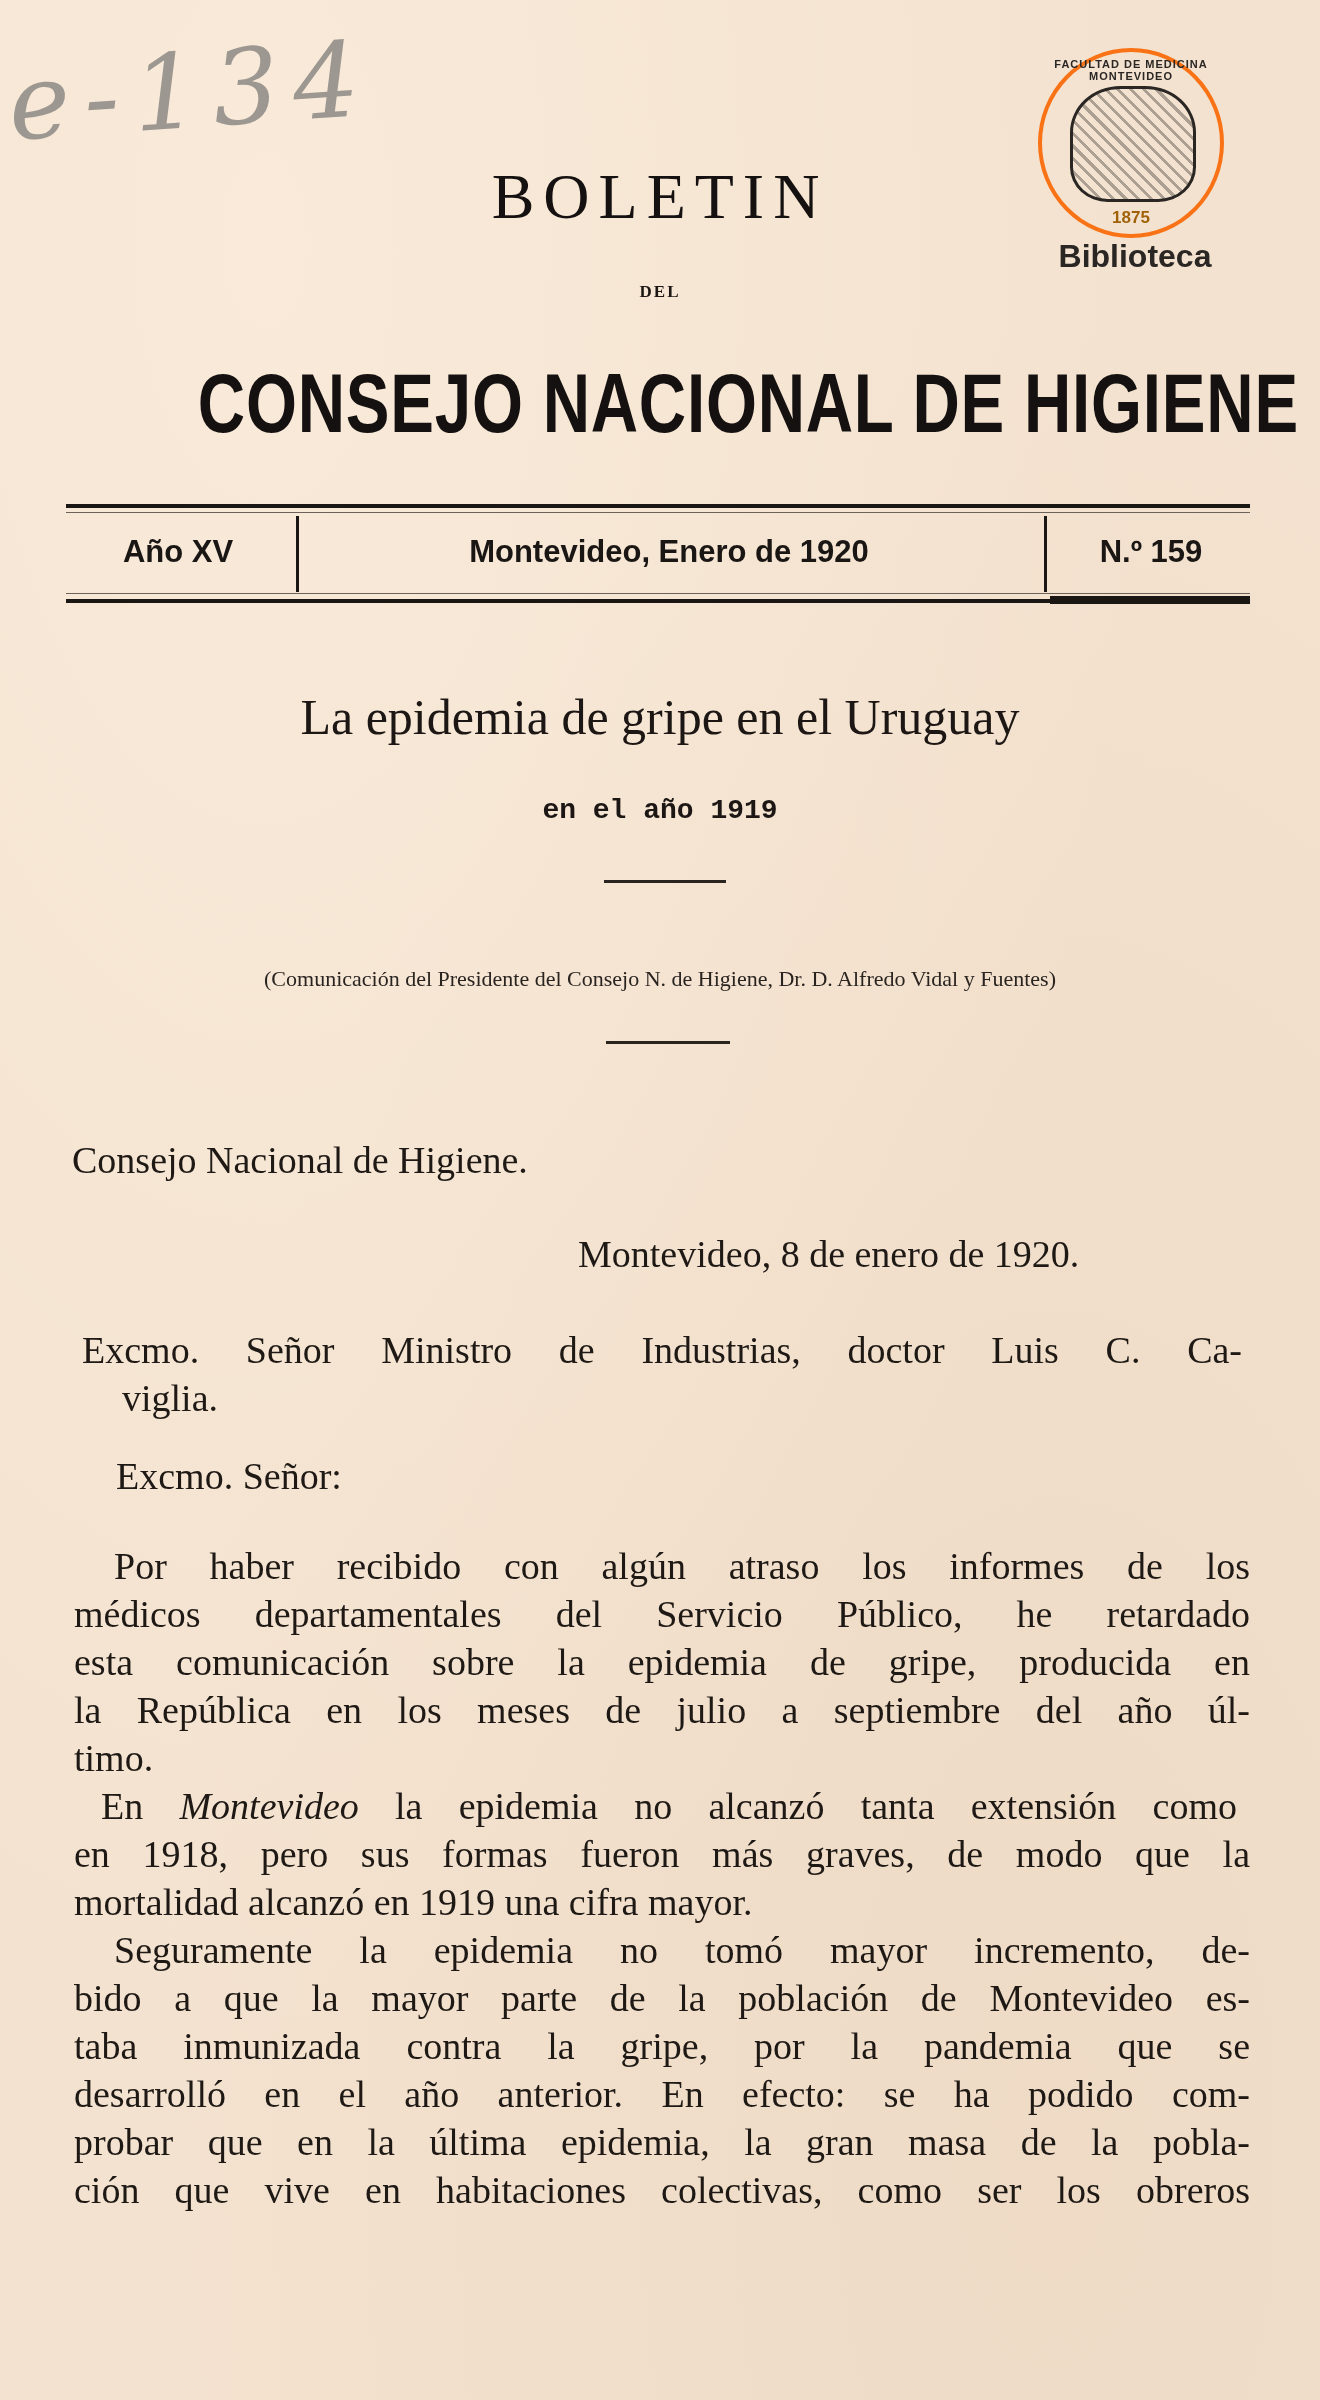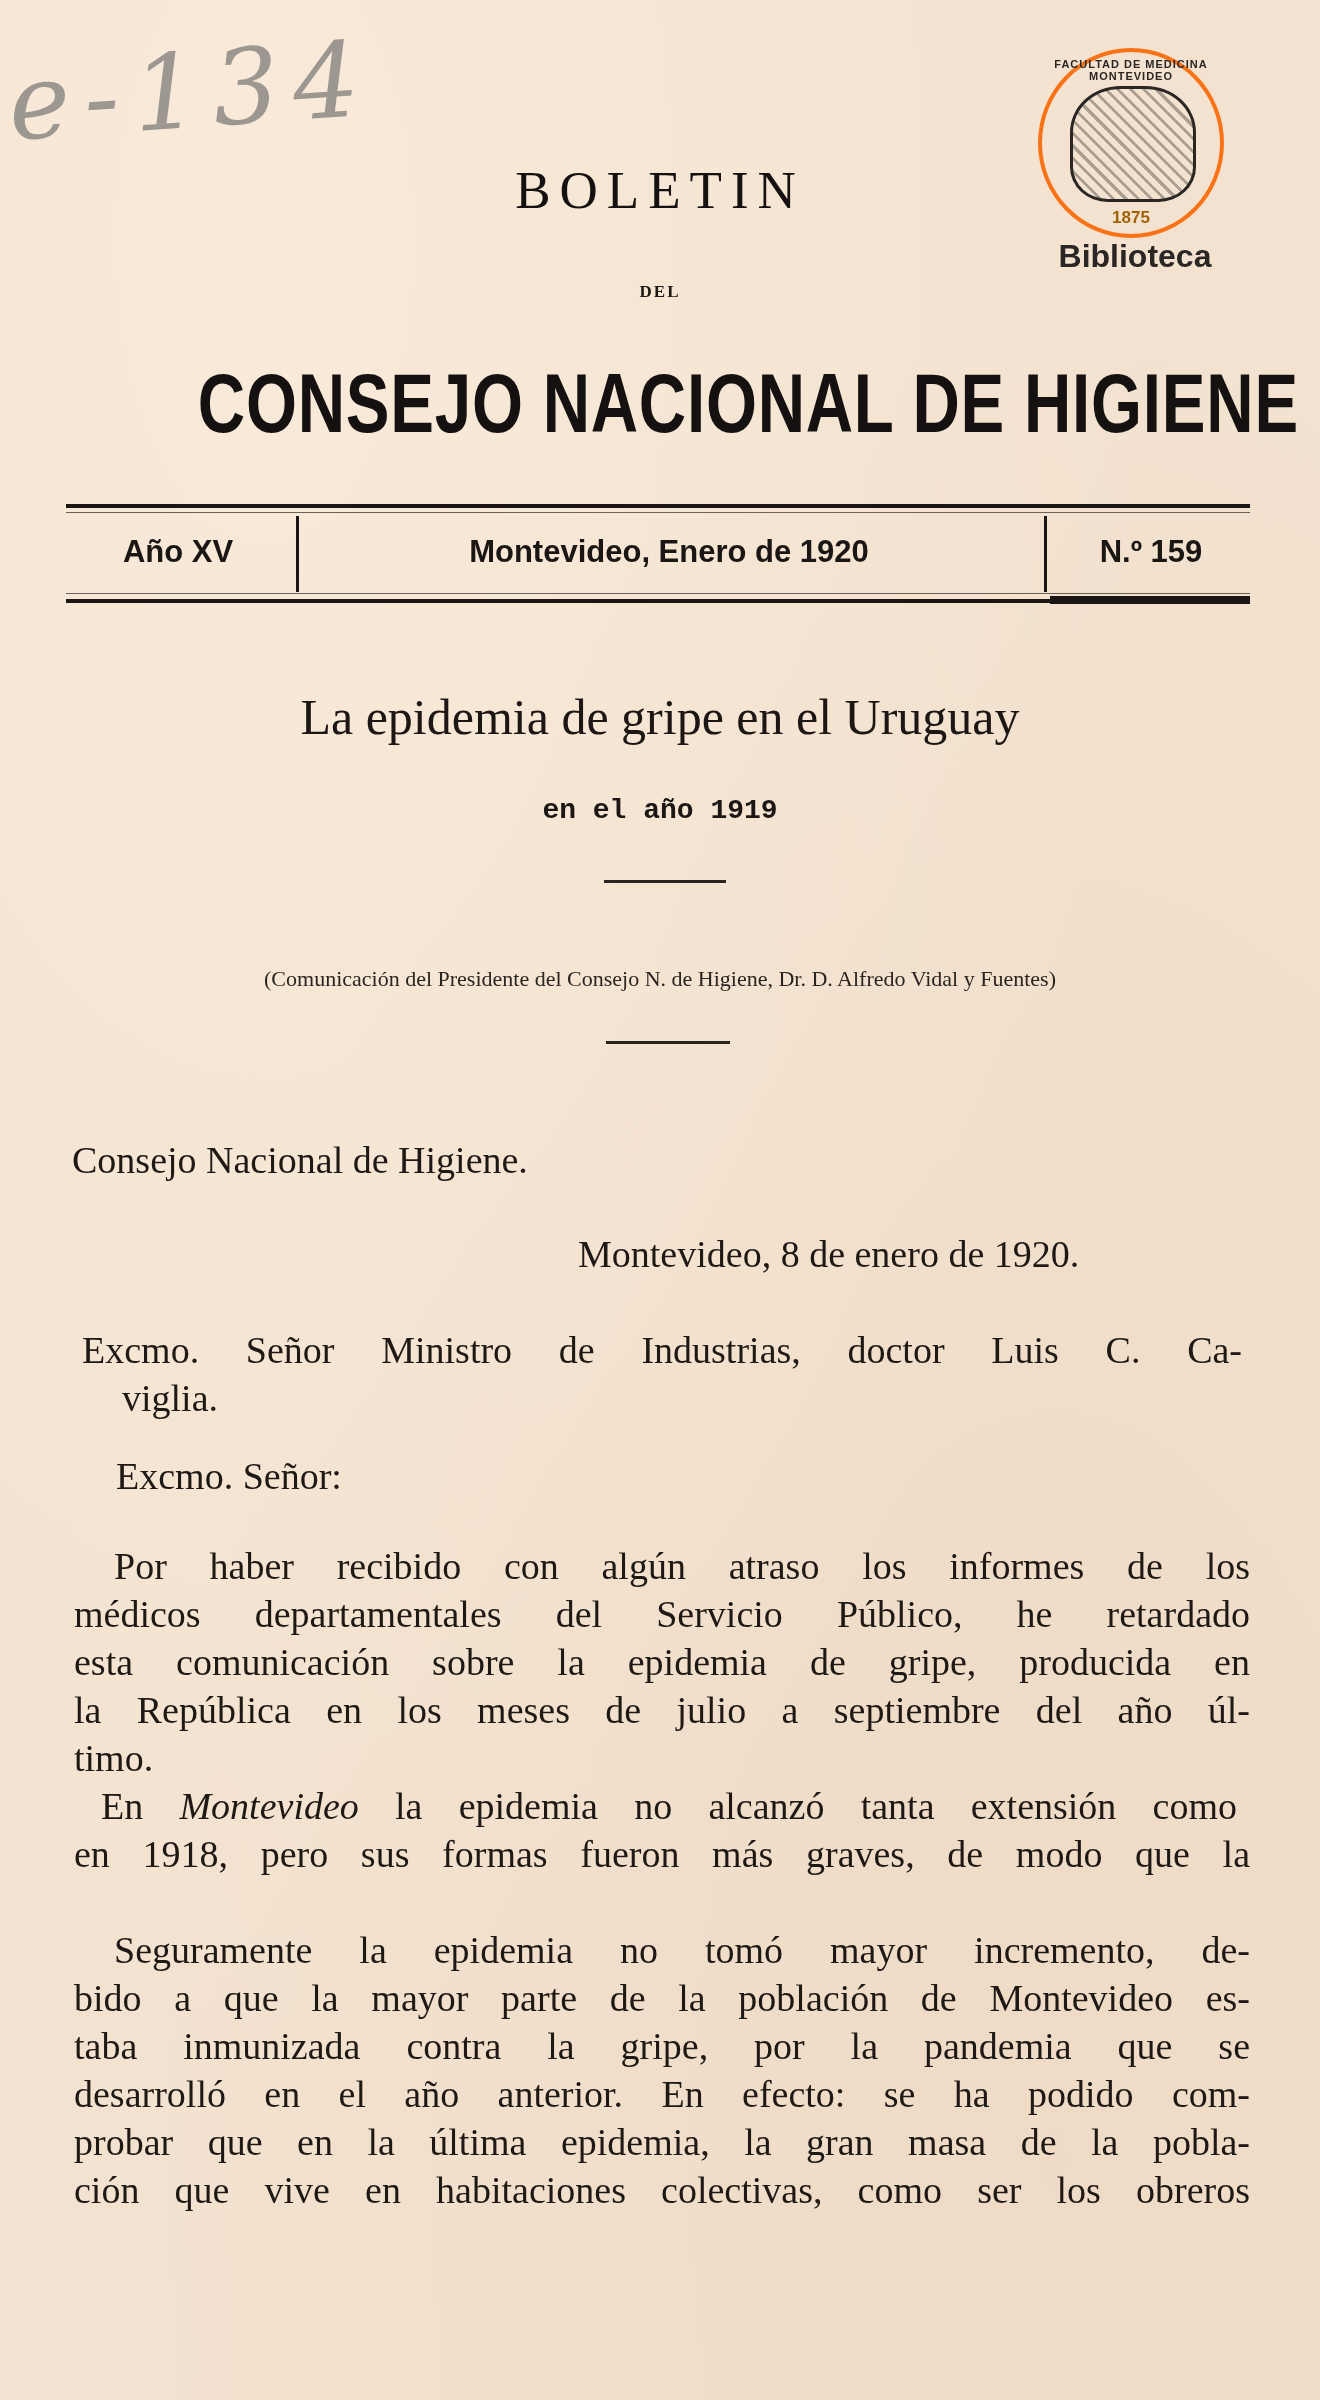--- a/index.html
+++ b/index.html
@@ -53,21 +53,21 @@
   }
   .stamp-label {
     position: absolute; left: 0; top: 198px; width: 210px; text-align: center;
     font-family: "Liberation Sans", sans-serif; font-weight: bold;
     font-size: 32px; color: #2a2623;
   }
 
   
   .masthead-title {
     left: 0; width: 1320px; top: 160px; text-align: center;
-    font-size: 53px; letter-spacing: 9px; font-weight: normal;
+    font-size: 64px; letter-spacing: 9px; font-weight: normal;
     color: #141110;
   }
   .masthead-del {
     left: 0; width: 1320px; top: 282px; text-align: center;
     font-size: 17px; font-weight: bold; letter-spacing: 2px;
   }
   .masthead-subtitle {
     left: 68px; width: 1180px; top: 355px; text-align: center;
     font-family: "Liberation Sans Narrow", "Liberation Sans", sans-serif;
     font-weight: bold; font-size: 84px; letter-spacing: 1px;
@@ -160,20 +160,21 @@
   <span class="just" style="margin-left:40px; width:1136px;">Por haber recibido con algún atraso los informes de los</span>
   <span class="just" style="width:1176px;">médicos departamentales del Servicio Público, he retardado</span>
   <span class="just" style="width:1176px;">esta comunicación sobre la epidemia de gripe, producida en</span>
   <span class="just" style="width:1176px;">la República en los meses de julio a septiembre del año úl-</span>
   <span style="display:block;">timo.</span>
 </div>
 
 <div class="abs body-text" style="left:74px; top:1782px; width:1176px;">
   <span class="just" style="margin-left:27px; width:1136px;"><span>En</span> <em class="place">Montevideo</em><span> la epidemia no alcanzó tanta extensión como</span></span>
   <span class="just" style="width:1176px;">en 1918, pero sus formas fueron más graves, de modo que la</span>
+  <span style="display:block;">mortalidad alcanzó en 1919 una cifra mayor.</span>
 </div>
 
 <div class="abs body-text" style="left:74px; top:1926px; width:1176px;">
   <span class="just" style="margin-left:40px; width:1136px;">Seguramente la epidemia no tomó mayor incremento, de-</span>
   <span class="just" style="width:1176px;">bido a que la mayor parte de la población de Montevideo es-</span>
   <span class="just" style="width:1176px;">taba inmunizada contra la gripe, por la pandemia que se</span>
   <span class="just" style="width:1176px;">desarrolló en el año anterior. En efecto: se ha podido com-</span>
   <span class="just" style="width:1176px;">probar que en la última epidemia, la gran masa de la pobla-</span>
   <span class="just" style="width:1176px;">ción que vive en habitaciones colectivas, como ser los obreros</span>
 </div>

